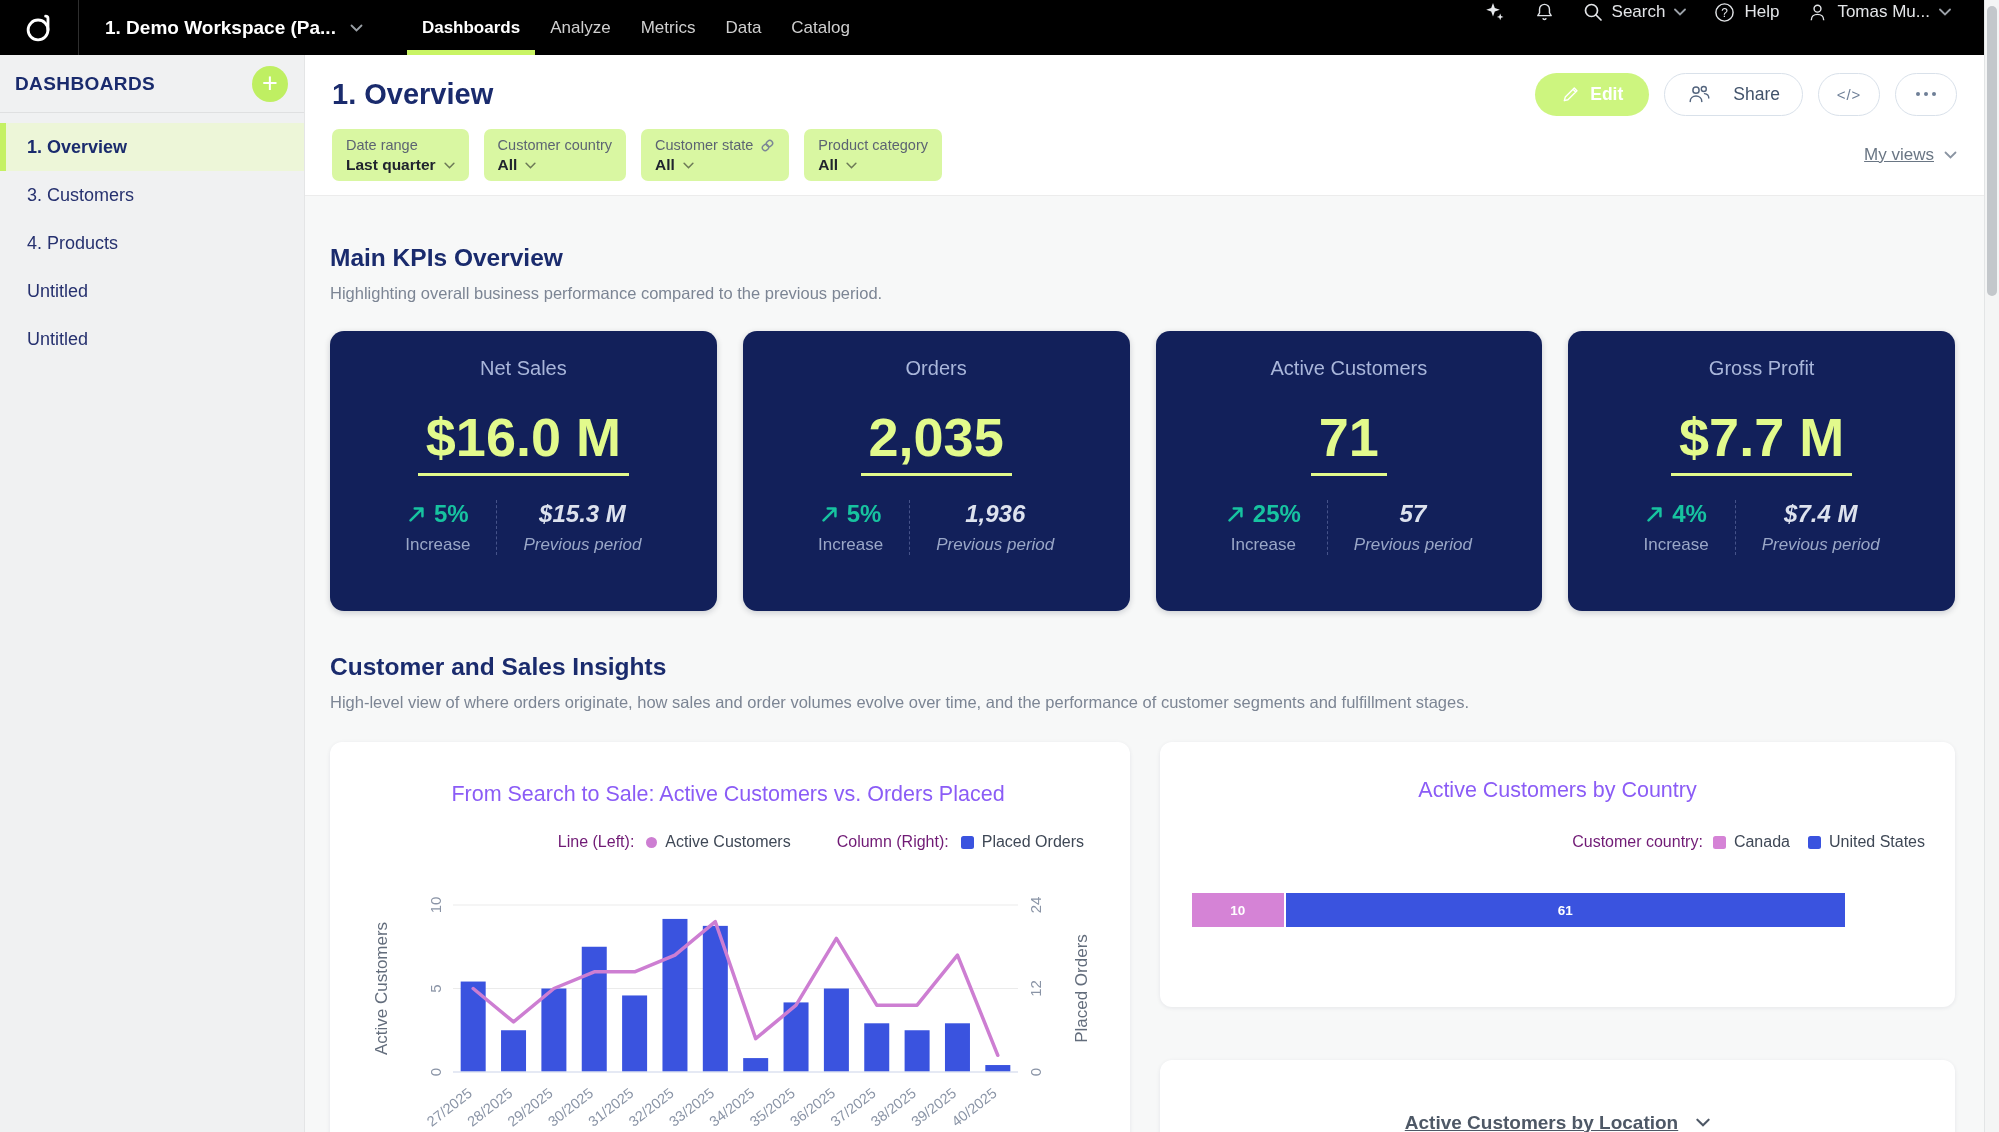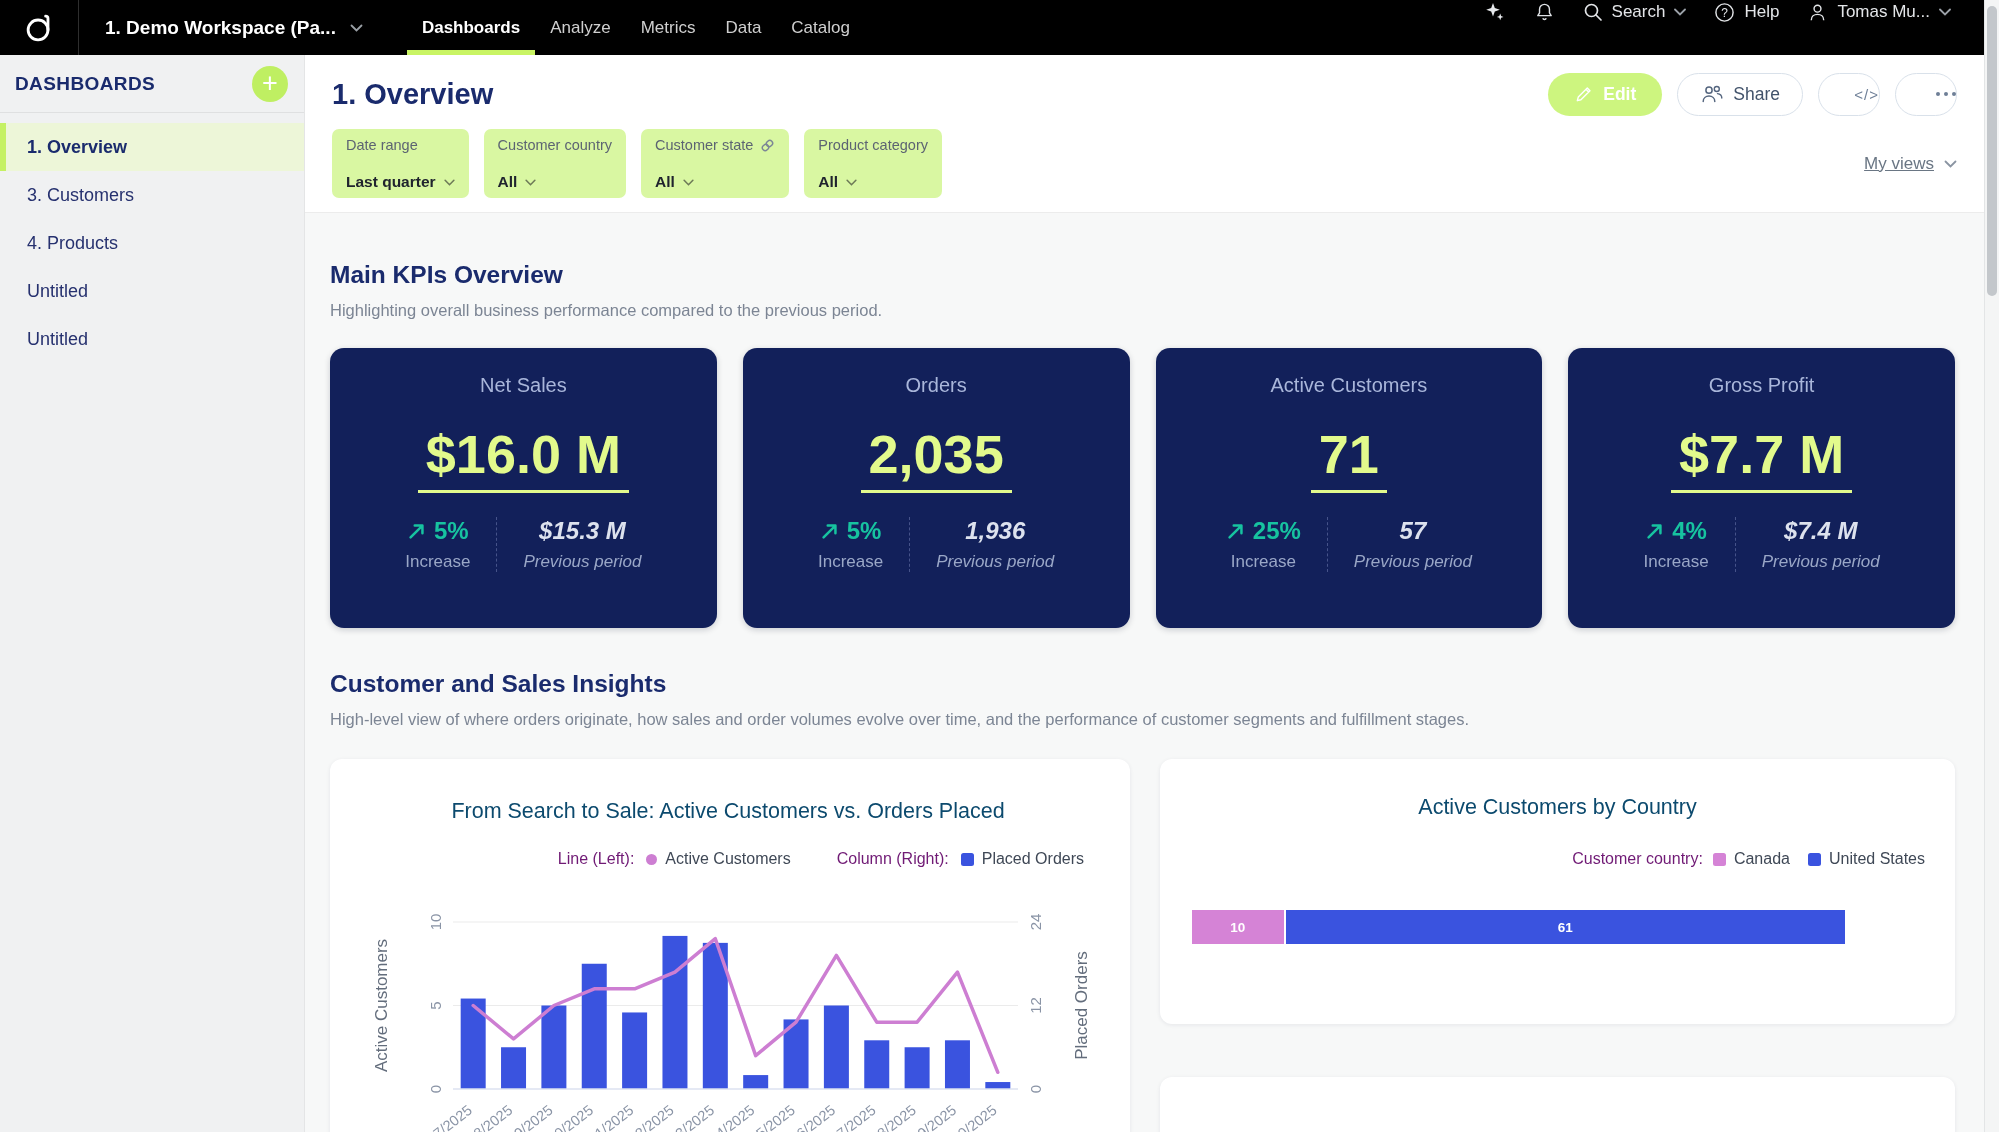--- a/index.html
+++ b/index.html
@@ -30,28 +30,28 @@
   .side-item{ height:48px; display:flex; align-items:center; padding-left:21px; border-left:6px solid transparent; font-size:18px; color:#26316f; cursor:pointer; }
   .side-item.active{ background:#edf6d8; border-left-color:#c5f163; font-weight:700; color:var(--navy); }
 
   
   .main{ position:absolute; top:55px; left:305px; right:0; bottom:0; background:#fff; overflow:hidden; }
   .title-row{ display:flex; align-items:center; height:70px; padding:8px 42px 0 27px; }
   .page-title{ font-size:29px; font-weight:700; color:var(--navy); }
   .header-actions{ margin-left:auto; display:flex; align-items:center; gap:15px; }
   .btn{ height:43px; border-radius:22px; display:flex; align-items:center; justify-content:center; cursor:pointer; font-size:17.5px; }
   .btn-edit{ background:var(--lime-btn); color:#fff; font-weight:700; padding:0 26px; gap:10px; border:none; }
-  .btn-outline{ background:#fff; border:1px solid #d9e1ea; color:#42536b; padding:0 22px; gap:9px;justify-content:flex-end; }
+  .btn-outline{ background:#fff; border:1px solid #d9e1ea; color:#42536b; padding:0 22px; gap:22px; }
   .btn-icon{ width:62px; padding:0; color:#6e7f97; font-size:15px; letter-spacing:1px; }
   .dots{ display:flex; gap:4px; } .dots i{ width:4px; height:4px; border-radius:50%; background:#6e7f97; }
 
   .filter-row{ display:flex; align-items:center; padding:4px 42px 14px 27px; gap:15px; border-bottom:1px solid #ececec; }
   .chip{ background:var(--chip); border-radius:7px; padding:8px 14px 7px; cursor:pointer; }
   .chip-label{ font-size:14.5px; color:#5c6472; display:flex; align-items:center; gap:7px; }
-  .chip-value{ margin-top:20px; font-size:15.5px; font-weight:700; color:#20242e; display:flex; align-items:center; gap:8px; }
+  .chip-value{ margin-top:3px; font-size:15.5px; font-weight:700; color:#20242e; display:flex; align-items:center; gap:8px; }
   .my-views{ margin-left:auto; display:flex; align-items:center; gap:10px; color:#6a7684; font-size:17px; cursor:pointer; }
   .my-views span{ text-decoration:underline; }
 
   .content{ padding:48px 44px 0 25px; background:#f7f8f8; height:calc(100% - 137px); }
   .section-title{ font-size:24.5px; font-weight:700; color:var(--navy); }
   .section-sub{ margin-top:12px; font-size:16.5px; color:#7c8594; }
 
   
   .kpi-grid{ margin-top:28px; display:grid; grid-template-columns:repeat(4,1fr); gap:26px; }
   .kpi-card{ background:var(--kpi-bg); border-radius:14px; height:280px; display:flex; flex-direction:column; align-items:center; padding-top:26px; box-shadow:0 2px 6px rgba(8,15,40,.18); }
@@ -62,21 +62,21 @@
   .kpi-change-top{ display:flex; align-items:center; gap:8px; font-size:24px; font-weight:700; color:var(--teal); }
   .kpi-foot{ margin-top:7px; font-size:17px; color:#9aa7c7; }
   .kpi-prev{ border-left:1px dashed #46538a; display:flex; flex-direction:column; align-items:center; padding:0 26px;font-style:italic; }
   .kpi-prev-val{ font-size:24px; font-weight:700; color:#dde2ee; }
 
   
   .section2{ margin-top:42px; }
   .insights-grid{ margin-top:30px; display:grid; grid-template-columns:800px 1fr; gap:30px; align-items:start; }
   .card{ background:#fff; border-radius:12px; box-shadow:0 1px 4px rgba(20,30,60,.08); }
   .chart-card1{ height:265px; padding:36px 30px 0; }
-  .chart-title{ text-align:center; font-size:21.5px; color:#0c4a6e; }
+  .chart-title{ text-align:center; font-size:21.5px; color:#8b5cf6; }
   .legend-row{ display:flex; justify-content:flex-end; align-items:center; gap:10px; margin-top:30px; font-size:16px; color:#3f4856; }
   .legend-label{ color:#701a75; }
   .legend-item{ display:flex; align-items:center; gap:8px; cursor:pointer; }
   .sw{ width:13px; height:13px; border-radius:2.5px; display:inline-block; }
   .dot-sw{ width:11px; height:11px; border-radius:50%; display:inline-block; }
   .stackbar{ margin:42px 80px 0 2px; height:34px; display:flex; }
   .seg{ height:100%; display:flex; align-items:center; justify-content:center; color:#fff; font-size:13.5px; font-weight:700; cursor:pointer; }
 
   .combo-card{ grid-row:1 / span 2; height:640px; padding:40px 22px 0 18px; }
   .combo-card .legend-row{ margin-top:26px; padding-right:24px; gap:12px; }

